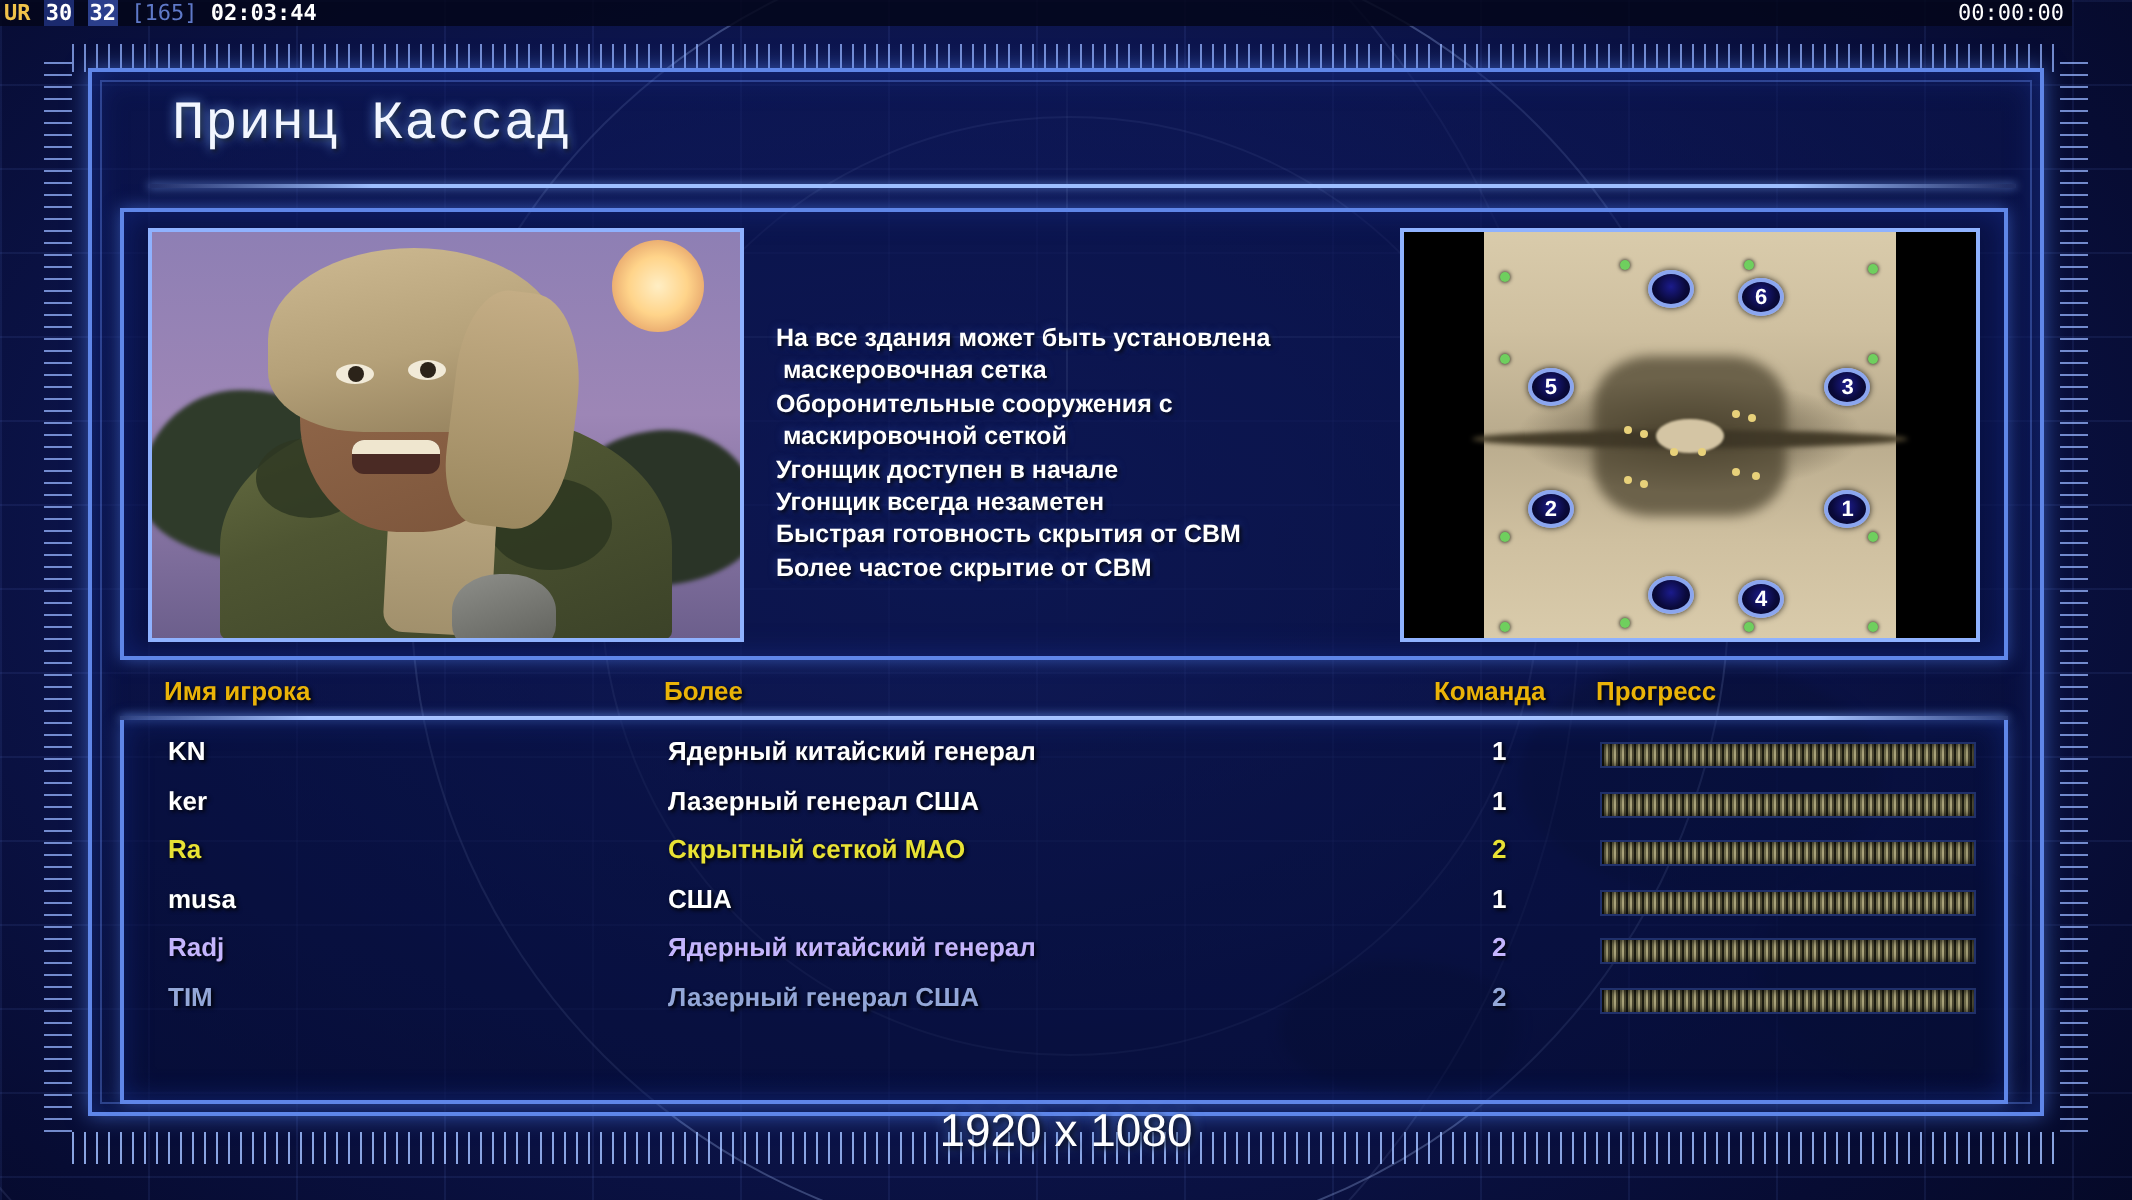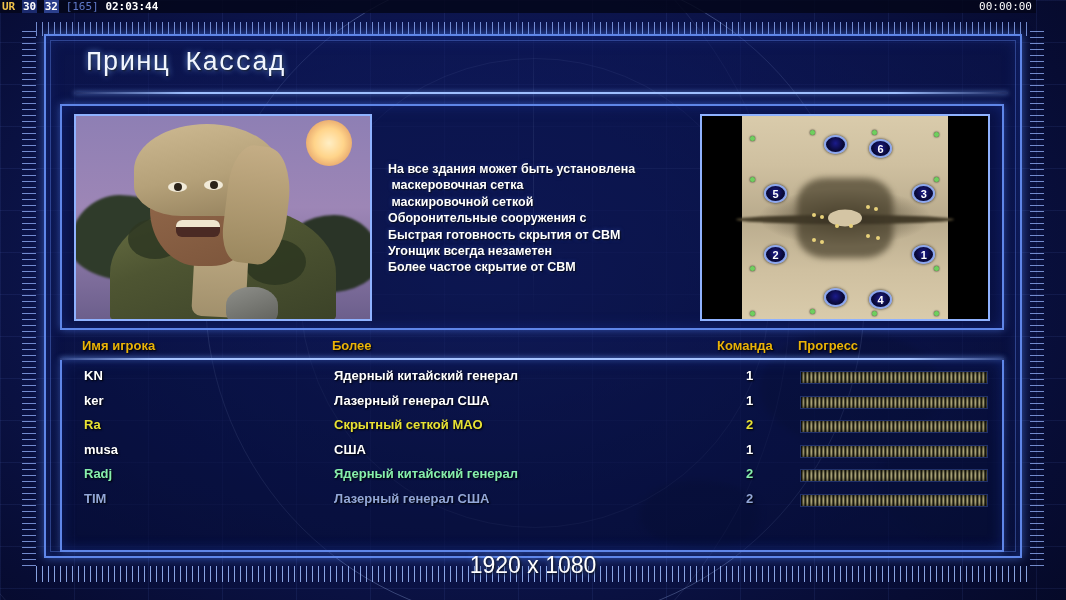--- a/index.html
+++ b/index.html
@@ -292,24 +292,25 @@
       </div>
     <div class="p-mouth">
         <i></i>
       </div>
     <div class="p-pot"></div>
   </div>
 
   <ul class="desc">
       <li>На все здания может быть установлена</li>
       <li> маскеровочная сетка</li>
+      <li>Оборонительные сооружения с</li>
       <li> маскировочной сеткой</li>
-      <li>Оборонительные сооружения с</li>
+      <li>Угонщик доступен в начале</li>
+      <li>Угонщик всегда незаметен</li>
       <li>Быстрая готовность скрытия от СВМ</li>
-      <li>Угонщик всегда незаметен</li>
       <li>Более частое скрытие от СВМ</li>
     </ul>
 
   <div class="mapbox">
     <div class="map-img">
       <div class="m-core"></div>
       <div class="m-river"></div>
       <div class="m-eye"></div>
     <div class="m-dot" style="left: 4%; top: 10%;"></div>
         <div class="m-dot" style="left: 33%; top: 7%;"></div>
@@ -372,21 +373,21 @@
       <span class="c-army">Скрытный сеткой МАО</span>
       <span class="c-team">2</span>
       <div class="pbar"></div>
     </div>
     <div class="prow" style="top: 81.5px; color: rgb(255, 255, 255);">
       <span class="c-name">musa</span>
       <span class="c-army">США</span>
       <span class="c-team">1</span>
       <div class="pbar"></div>
     </div>
-    <div class="prow" style="top: 106px; color: #86efac;">
+    <div class="prow" style="top: 106px; color: #c4b5fd;">
       <span class="c-name">Radj</span>
       <span class="c-army">Ядерный китайский генерал</span>
       <span class="c-team">2</span>
       <div class="pbar"></div>
     </div>
     <div class="prow" style="top: 130.5px; color: rgb(147, 167, 216);">
       <span class="c-name">TIM</span>
       <span class="c-army">Лазерный генерал США</span>
       <span class="c-team">2</span>
       <div class="pbar"></div>

